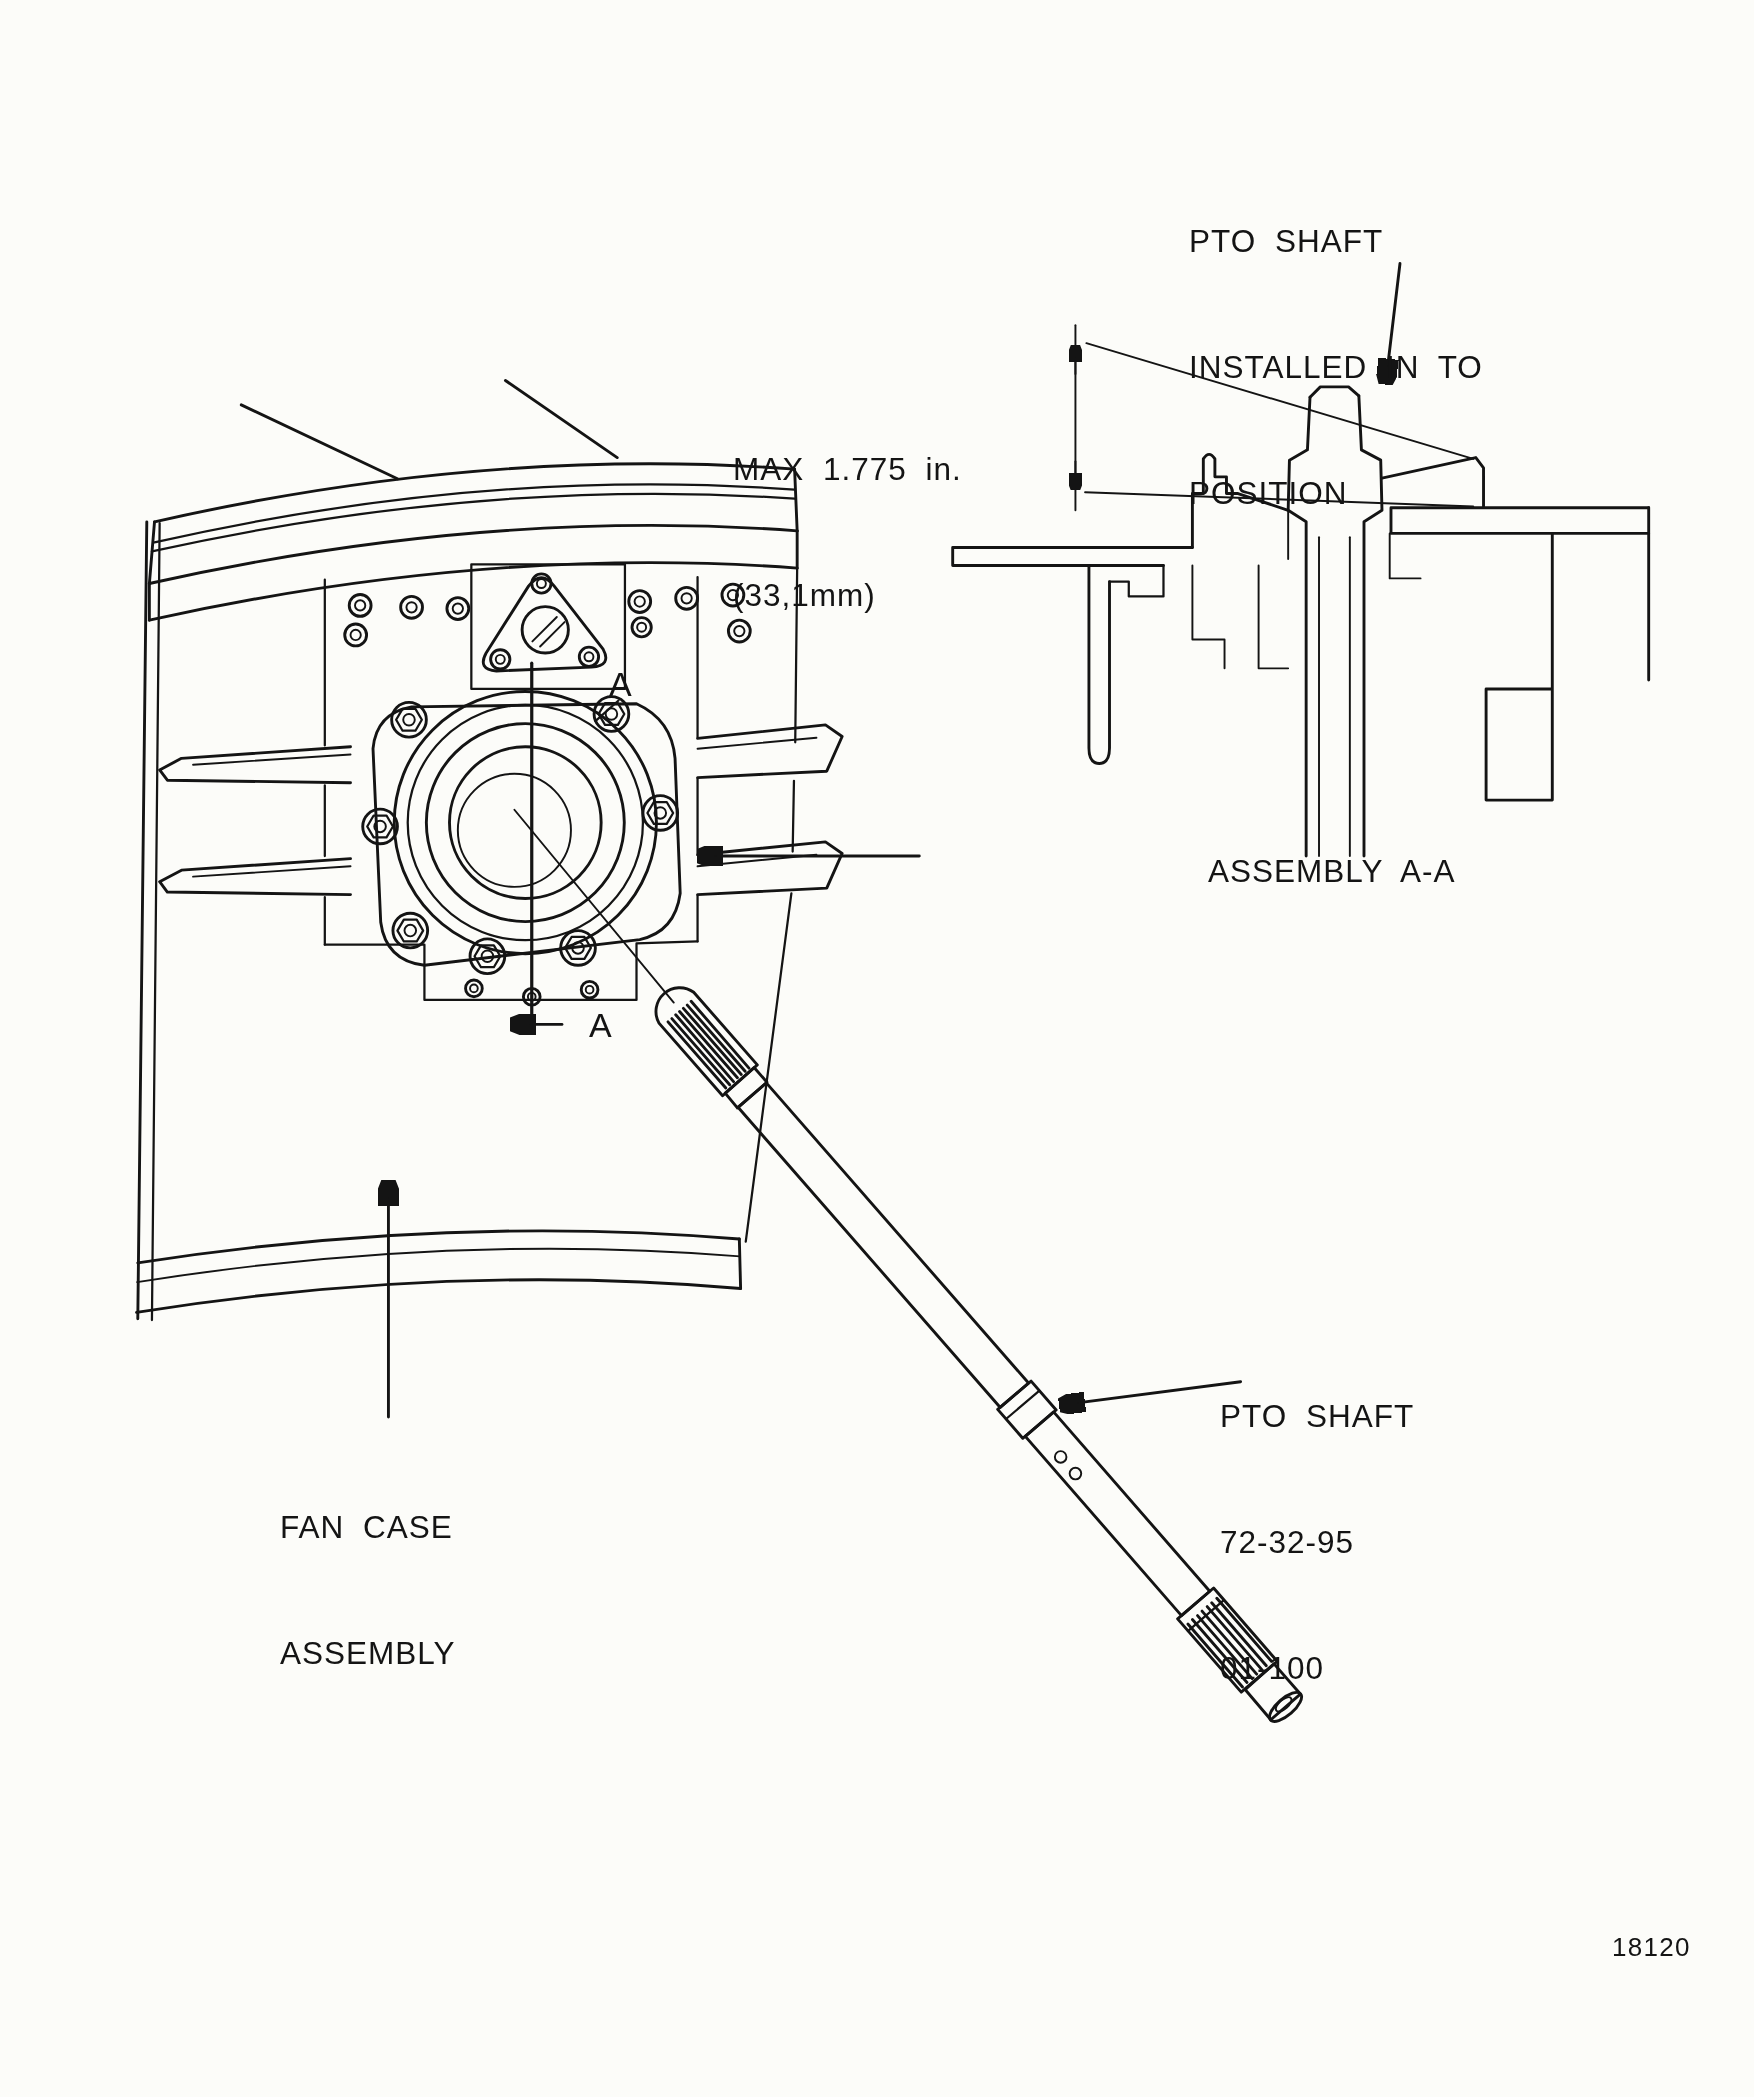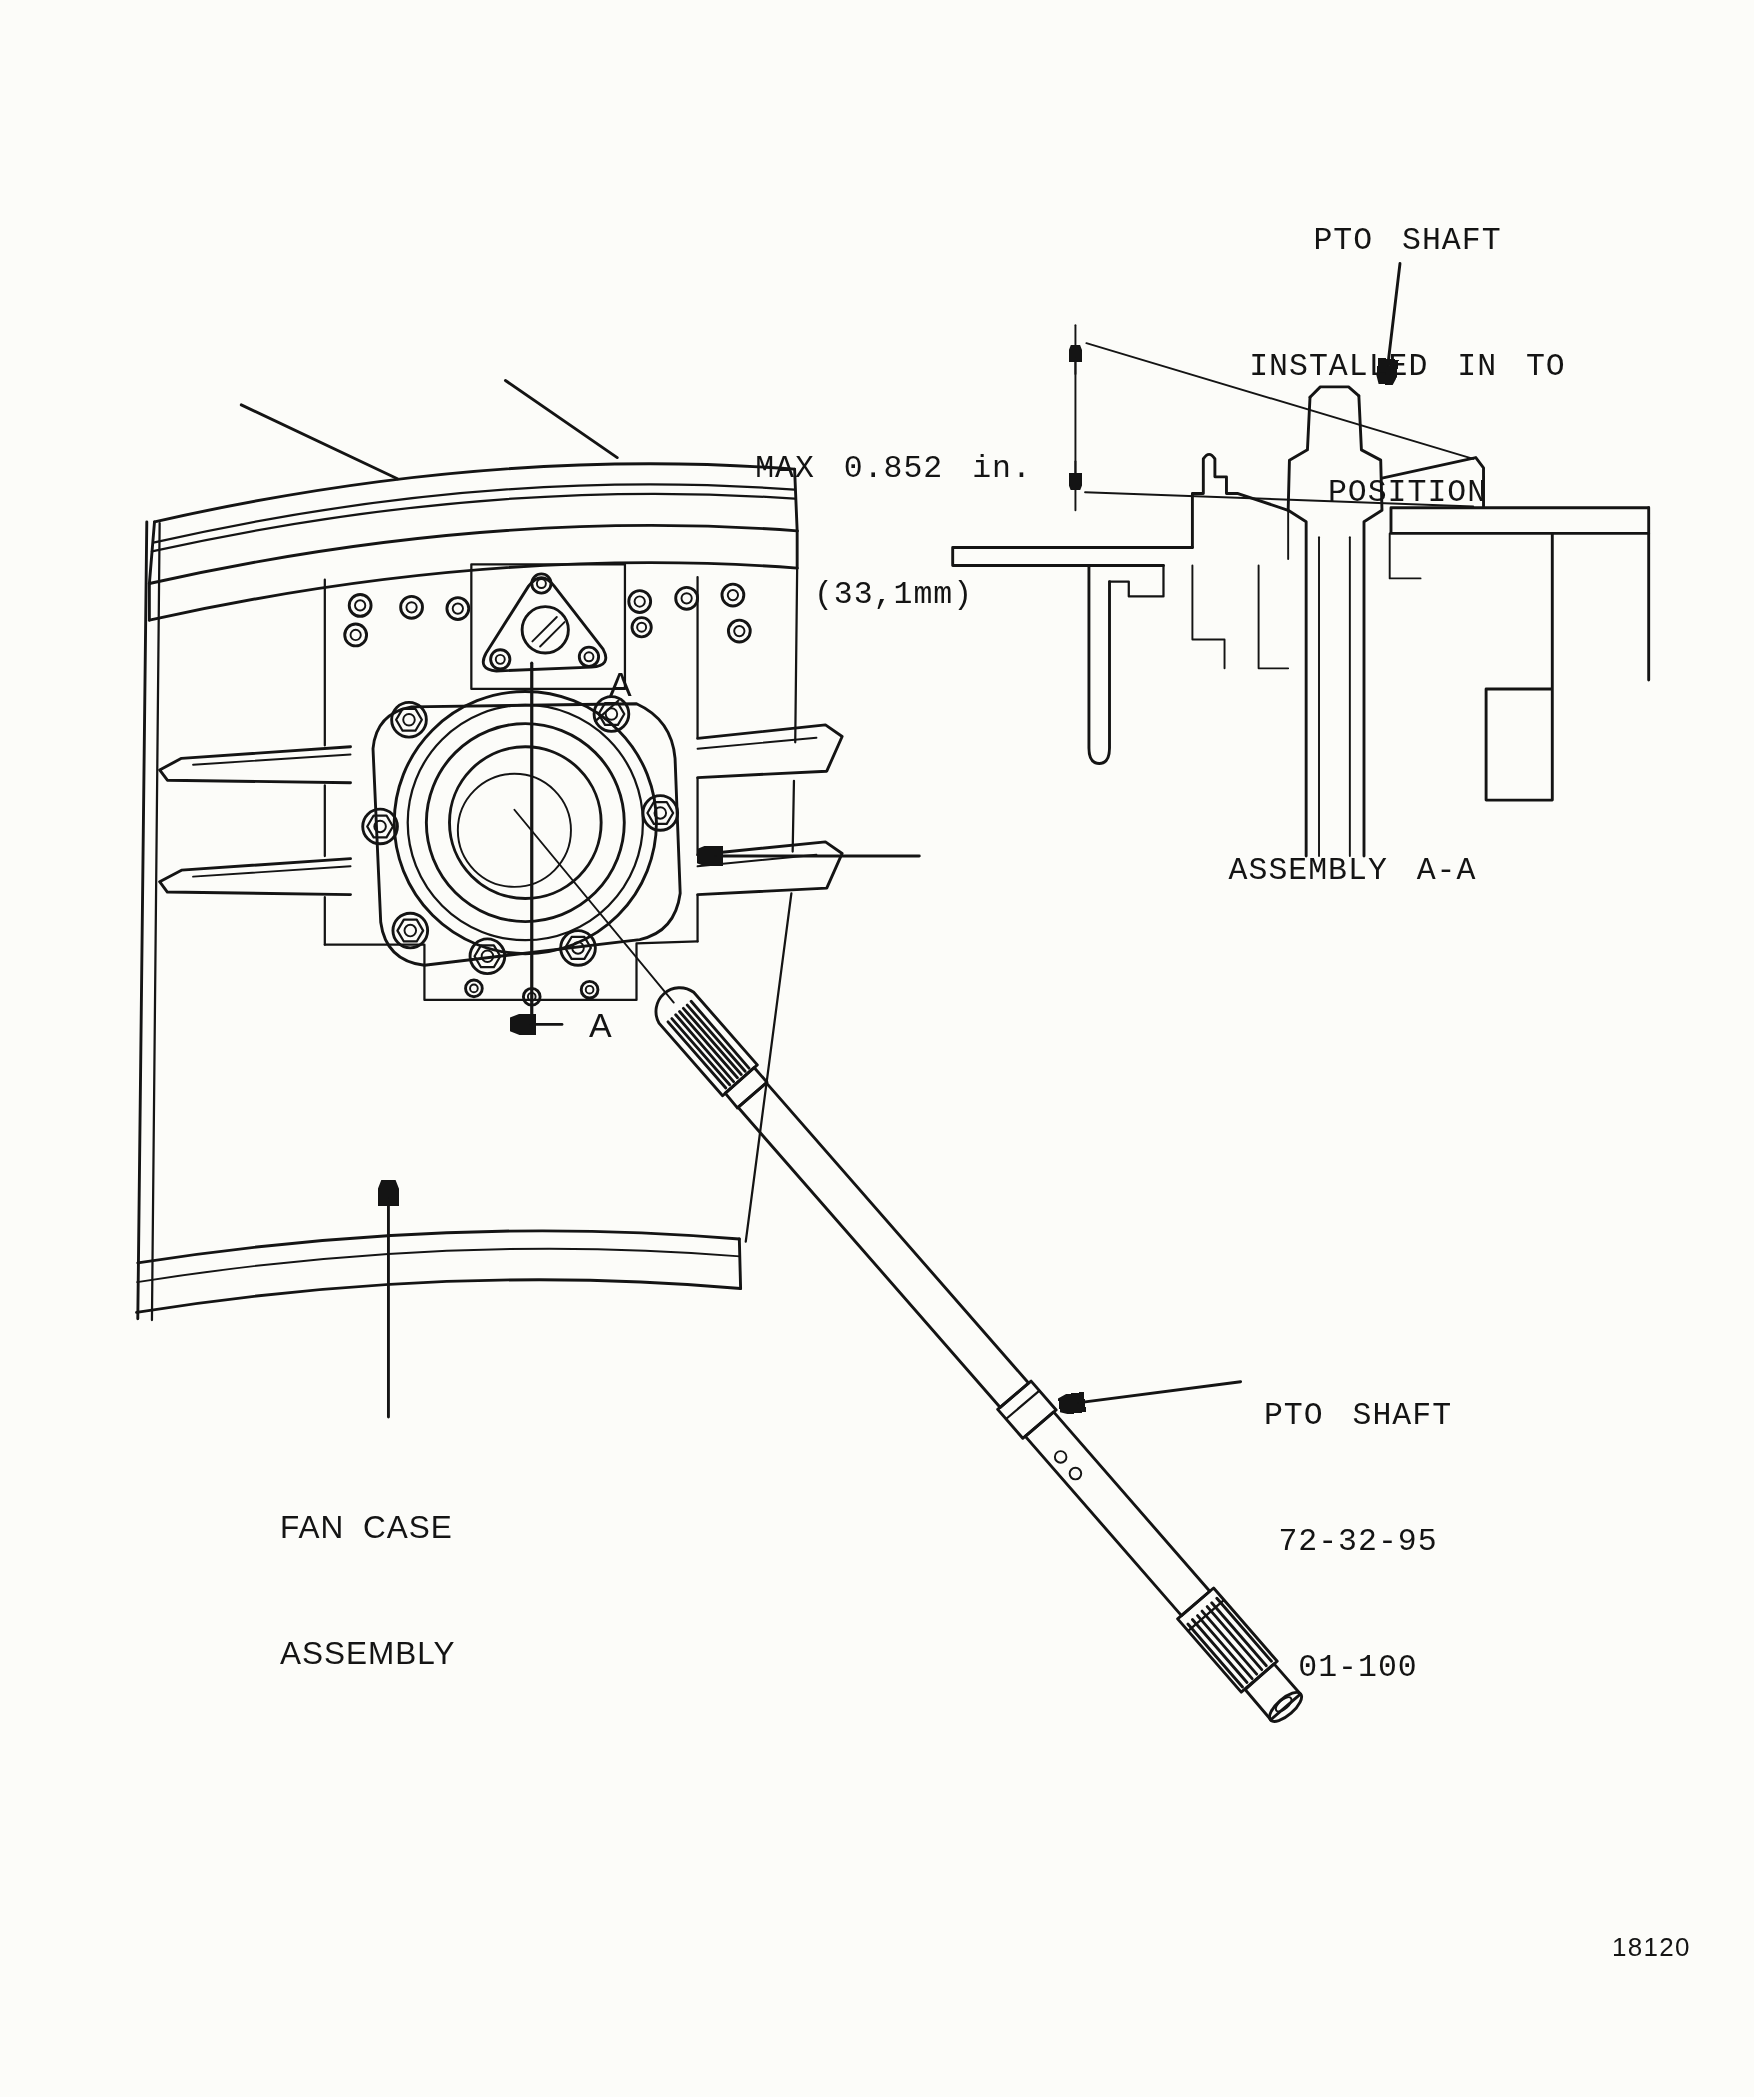--- a/index.html
+++ b/index.html
@@ -18,21 +18,21 @@
     stroke-linejoin:round; stroke-linecap:round;
   }
   .art .thin { stroke-width:3; }
   .art .mid  { stroke-width:3.5; }
   .label {
     position:absolute;
     font-size:31.5px; line-height:42px;
     letter-spacing:1px; word-spacing:9px;
     white-space:pre;
   }
-  .center { text-align:center;font-family:Liberation Mono, monospace; }
+  .center { text-align:left; }
   .marker-a { font-size:34px; }
   .fignum { font-size:26px; letter-spacing:1.3px; }
 </style>
 </head>
 <body>
 
 <div class="page">
 
   <svg class="art" viewBox="0 0 2730 3263">
     <defs>
@@ -245,21 +245,21 @@
     </g>
   </svg>
 
   <div class="label center" style="left:1189px; top:136px; width:437px;">
     <div>PTO SHAFT</div>
     <div>INSTALLED IN TO</div>
     <div>POSITION</div>
   </div>
 
   <div class="label center" style="left:733px; top:364px; width:321px;">
-    <div>MAX 0.852 in.</div>
+    <div>MAX 1.775 in.</div>
     <div>(33,1mm)</div>
   </div>
 
 
   <div class="label center" style="left:1208px; top:850px; width:289px;">ASSEMBLY A-A</div>
 
   <div class="label" style="left:280px; top:1422px; width:296px;">
     <div>FAN CASE</div>
     <div>ASSEMBLY</div>
   </div>

